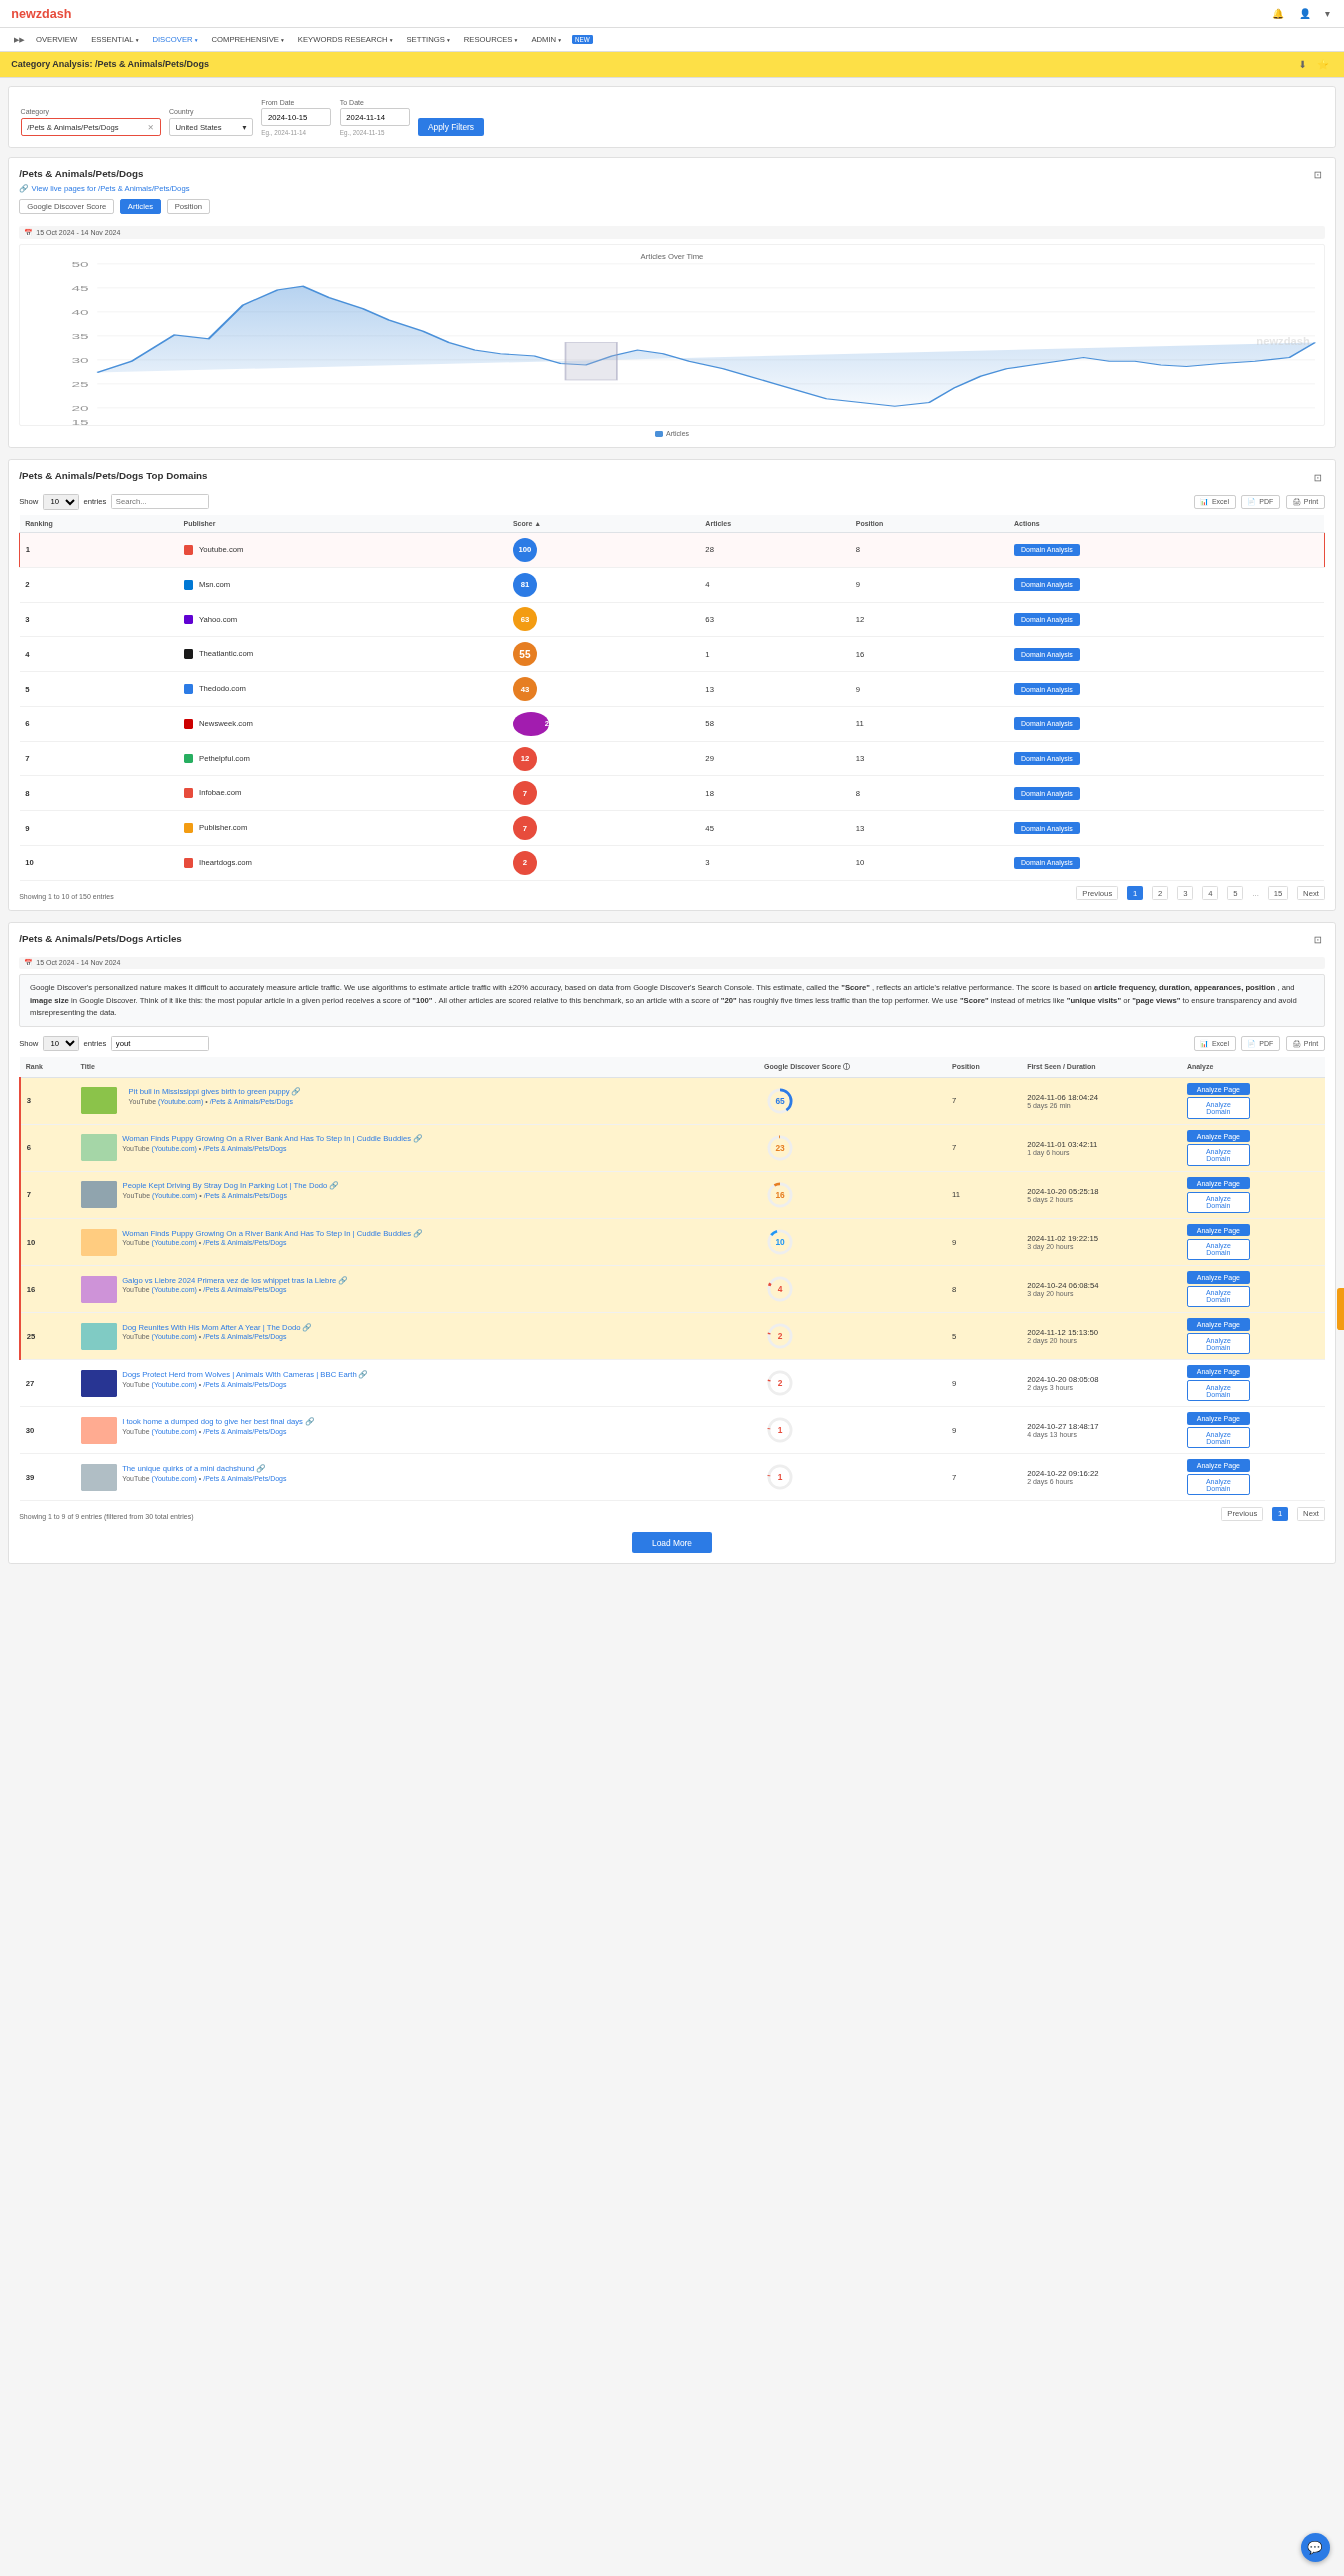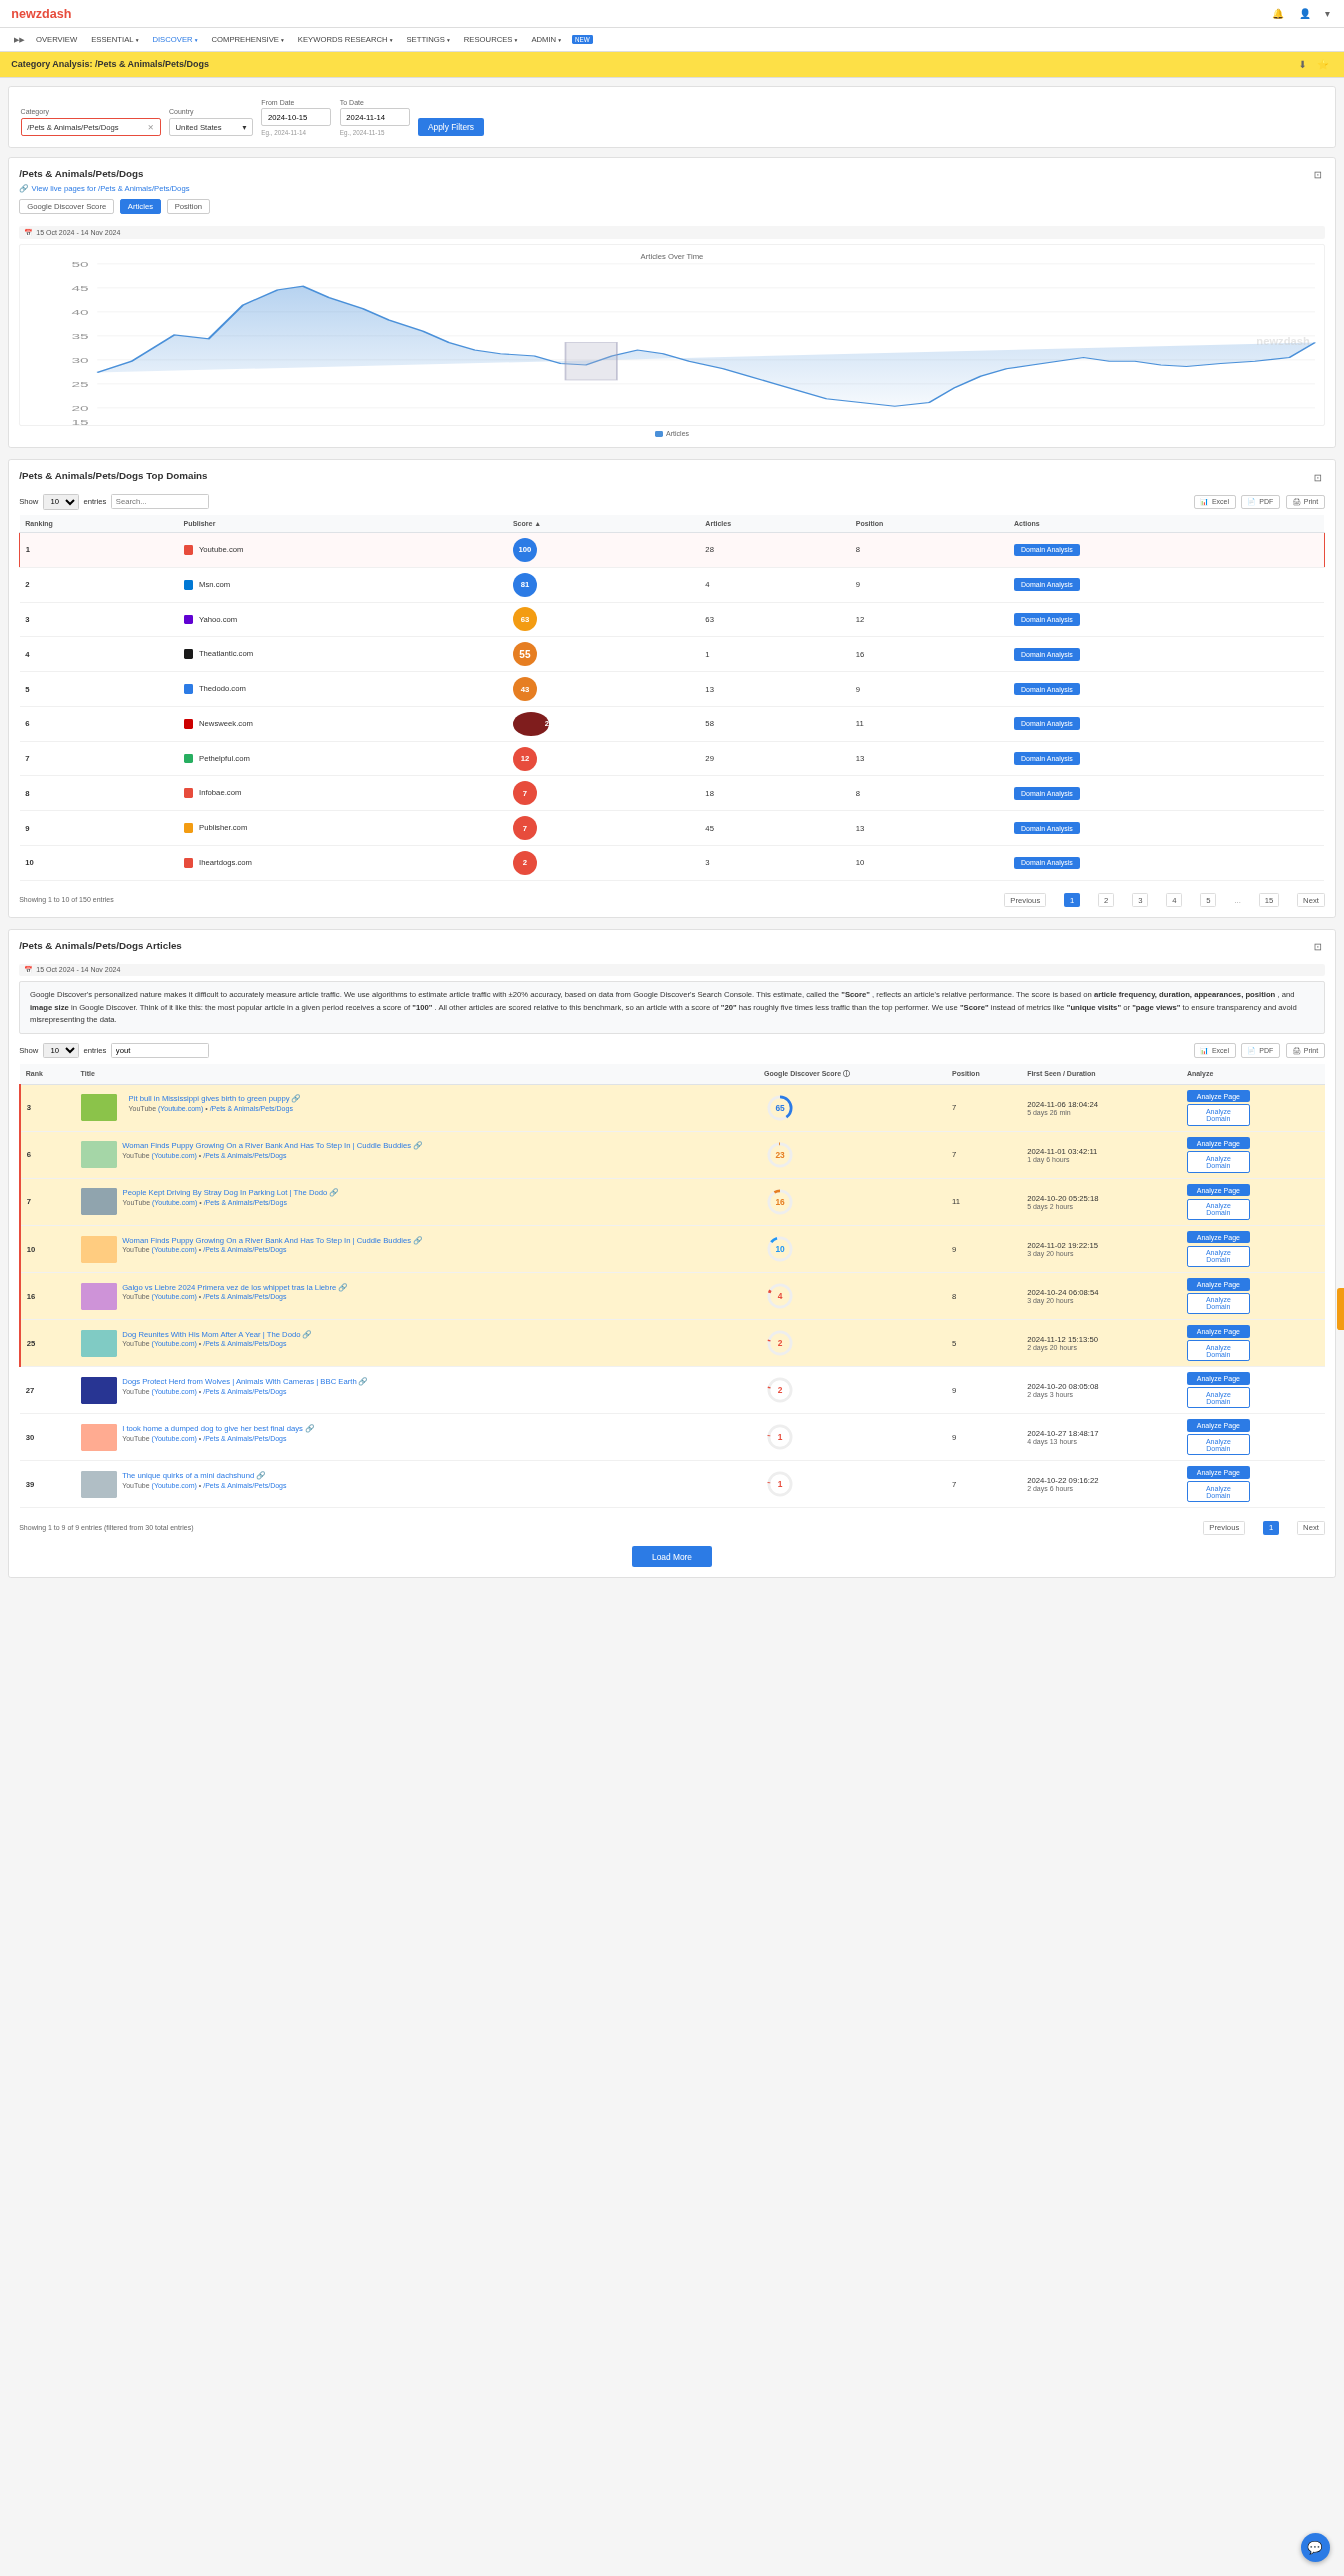--- a/index.html
+++ b/index.html
@@ -61,21 +61,21 @@
     .export-btns { display: flex; gap: 5.6px; }
     .export-btn { border: 0.7px solid #ccc; background: #fff; border-radius: 2.1px; padding: 2.1px 5.6px; font-size: 7px; cursor: pointer; display: flex; align-items: center; gap: 2.8px; color: #555; }
     
     
     .data-table { width: 100%; border-collapse: collapse; font-size: 7.7px; }
     .data-table th { background: #f8f9fa; border-bottom: 1.4px solid #dee2e6; padding: 4.9px 5.6px; text-align: left; font-weight: 600; color: #555; font-size: 7px; }
     .data-table td { padding: 4.9px 5.6px; border-bottom: 0.7px solid #f0f0f0; vertical-align: middle; }
     .domain-analysis-btn { background: #2c7be5; color: #fff; border: none; border-radius: 2.1px; padding: 2.8px 7px; font-size: 7px; cursor: pointer; }
     
     
-    .pagination { display: flex; align-items: center; justify-content: center; gap: 18px; margin-top: 7px; font-size: 7.7px; }
+    .pagination { display: flex; align-items: center; justify-content: center; gap: 9px; margin-top: 0; font-size: 7.7px; }
     .page-btn { border: 0.7px solid #ddd; background: #fff; border-radius: 1.4px; padding: 1.4px 4.9px; cursor: pointer; font-size: 7.7px; color: #555; }
     .page-btn.active { background: #2c7be5; color: #fff; border-color: #2c7be5; }
     .page-dots { color: #999; }
     
     
     .info-box { background: #f8f9fa; border: 0.7px solid #e0e0e0; border-radius: 2.1px; padding: 7px 9.8px; margin-bottom: 8.4px; font-size: 7.7px; line-height: 1.6; }
     .info-box strong { font-weight: 700; }
     
     
     .articles-table { width: 100%; border-collapse: collapse; font-size: 7.7px; }
@@ -409,21 +409,21 @@
       <button class="domain-analysis-btn">Domain Analysis</button>
     </td>
   </tr>
           <tr>
     <td><span class="rank-num">6</span></td>
     <td>
       <span class="favicon newsweek"></span>
       <span>Newsweek.com</span>
     </td>
     <td>
-      <div style="display:inline-flex;align-items:center;justify-content:center;width:24px;height:24px;border-radius:50%;background:#7f1d1d;color:#fff;font-size:7.7px;font-weight:bold;padding-left:36px;">22</div>
+      <div style="display:inline-flex;align-items:center;justify-content:center;width:24px;height:24px;border-radius:50%;background:#a21caf;color:#fff;font-size:7.7px;font-weight:bold;padding-left:36px;">22</div>
     </td>
     <td>58</td>
     <td>11</td>
     <td>
       <button class="domain-analysis-btn">Domain Analysis</button>
     </td>
   </tr>
           <tr>
     <td><span class="rank-num">7</span></td>
     <td>

